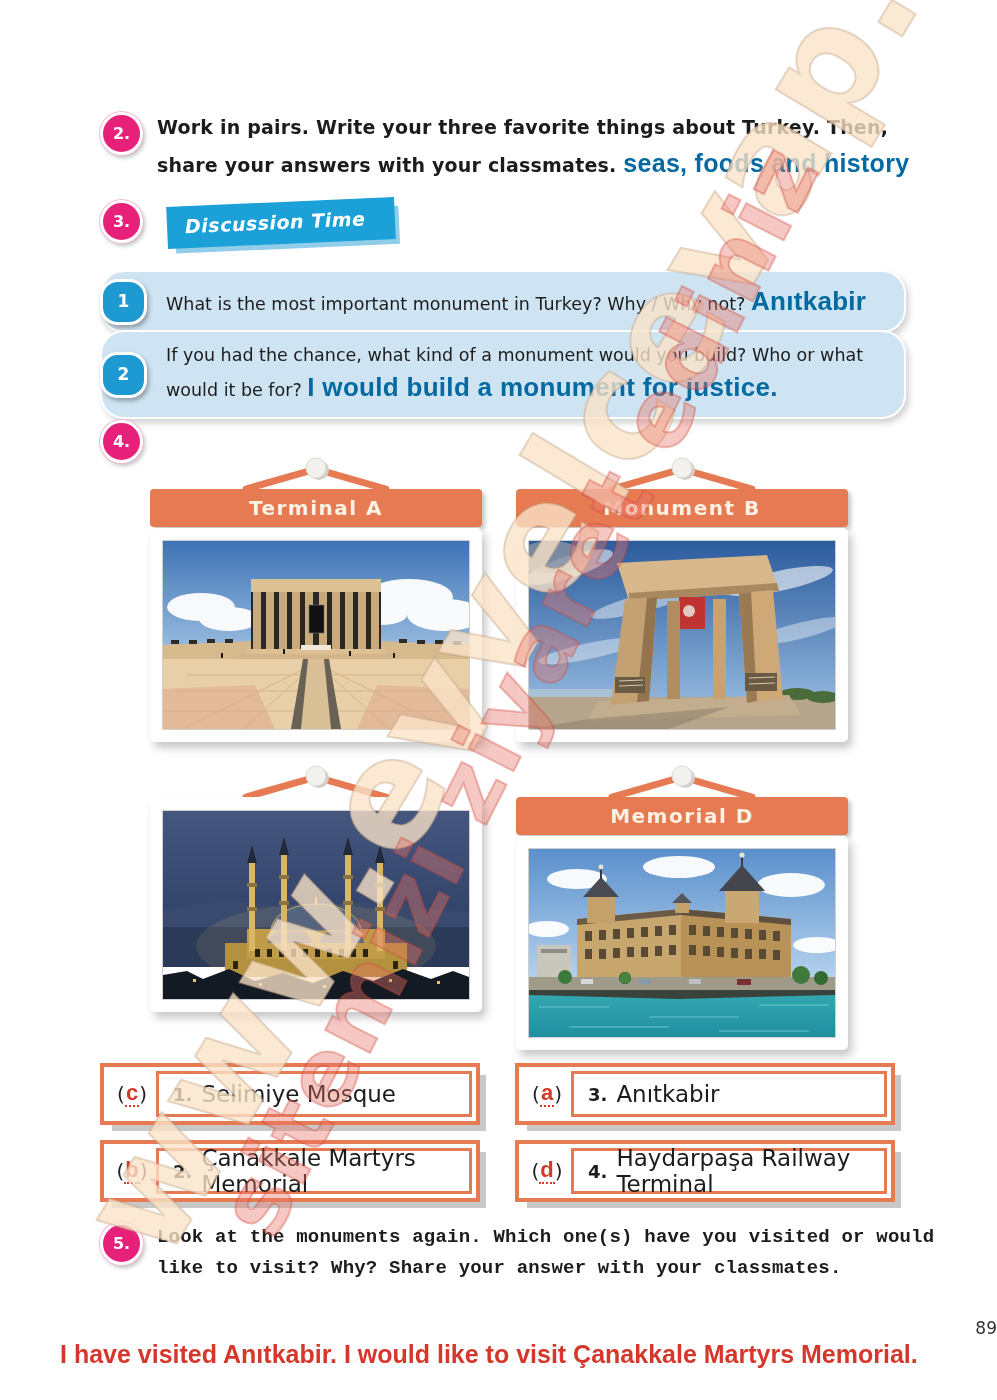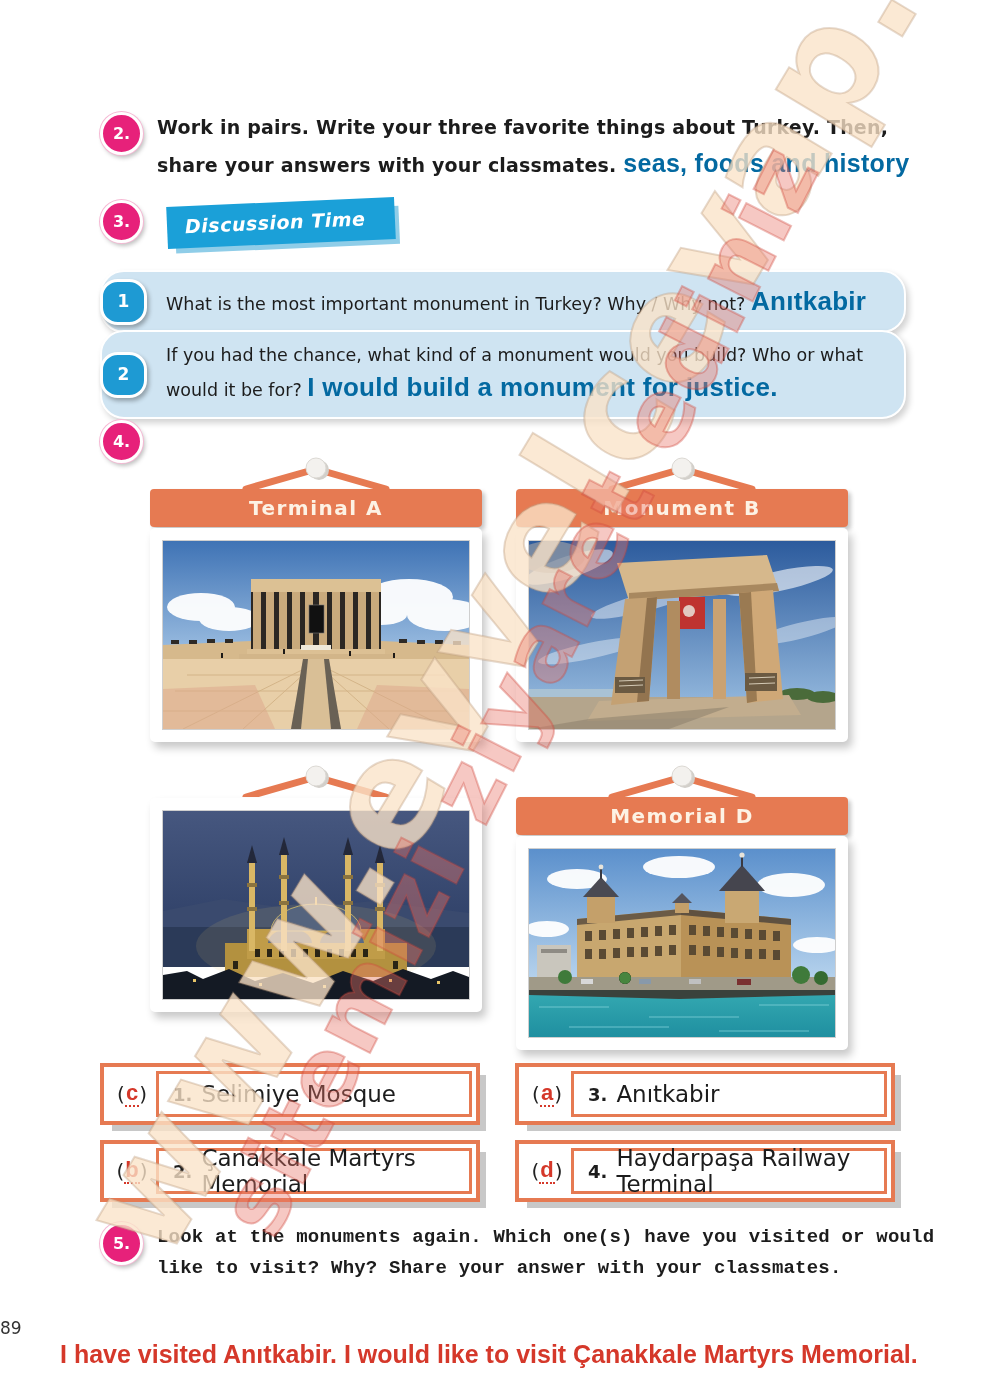--- a/index.html
+++ b/index.html
@@ -51,21 +51,21 @@
   .letter-cell{width:48px;display:flex;align-items:center;justify-content:center;font-size:20px;color:#222;}
   .letter{color:#d5382a;font-family:"Liberation Sans",sans-serif;font-weight:bold;font-size:22px;
           border-bottom:2px dotted #d5382a;line-height:1.05;padding:0 1px;}
   .match-inner{flex:1;border:3px solid #e67a52;display:flex;align-items:center;padding:0 14px;gap:9px;}
   .match-num{font-weight:bold;font-size:18px;}
   .match-name{font-size:23px;}
 
   
   .bottom-answer{position:absolute;left:60px;top:1290px;width:910px;color:#d5382a;
                  font-family:"Liberation Sans",sans-serif;font-weight:bold;font-size:25px;line-height:1.3;margin-top:48px;}
-  .page-number{position:absolute;left:0;top:1318px;width:100%;text-align:left;font-size:17px;color:#333;}
+  .page-number{position:absolute;left:0;top:1318px;width:100%;text-align:right;font-size:17px;color:#333;}
 
   
   .wm{position:absolute;pointer-events:none;white-space:nowrap;text-align:center;font-weight:bold;
       font-family:"DejaVu Sans",sans-serif;}
   .wm1{z-index:2;left:-220px;top:560px;width:1400px;height:160px;line-height:160px;font-size:148px;
        color:rgba(250,227,200,.78);-webkit-text-stroke:2px rgba(190,158,128,.38);
        transform:rotate(-59deg);letter-spacing:2px;}
   .wm2{z-index:2;left:-250px;top:630px;width:1540px;height:120px;line-height:120px;font-size:92px;
        color:rgba(233,118,106,.40);-webkit-text-stroke:2px rgba(205,70,58,.35);
        transform:rotate(-63deg);letter-spacing:3px;}

